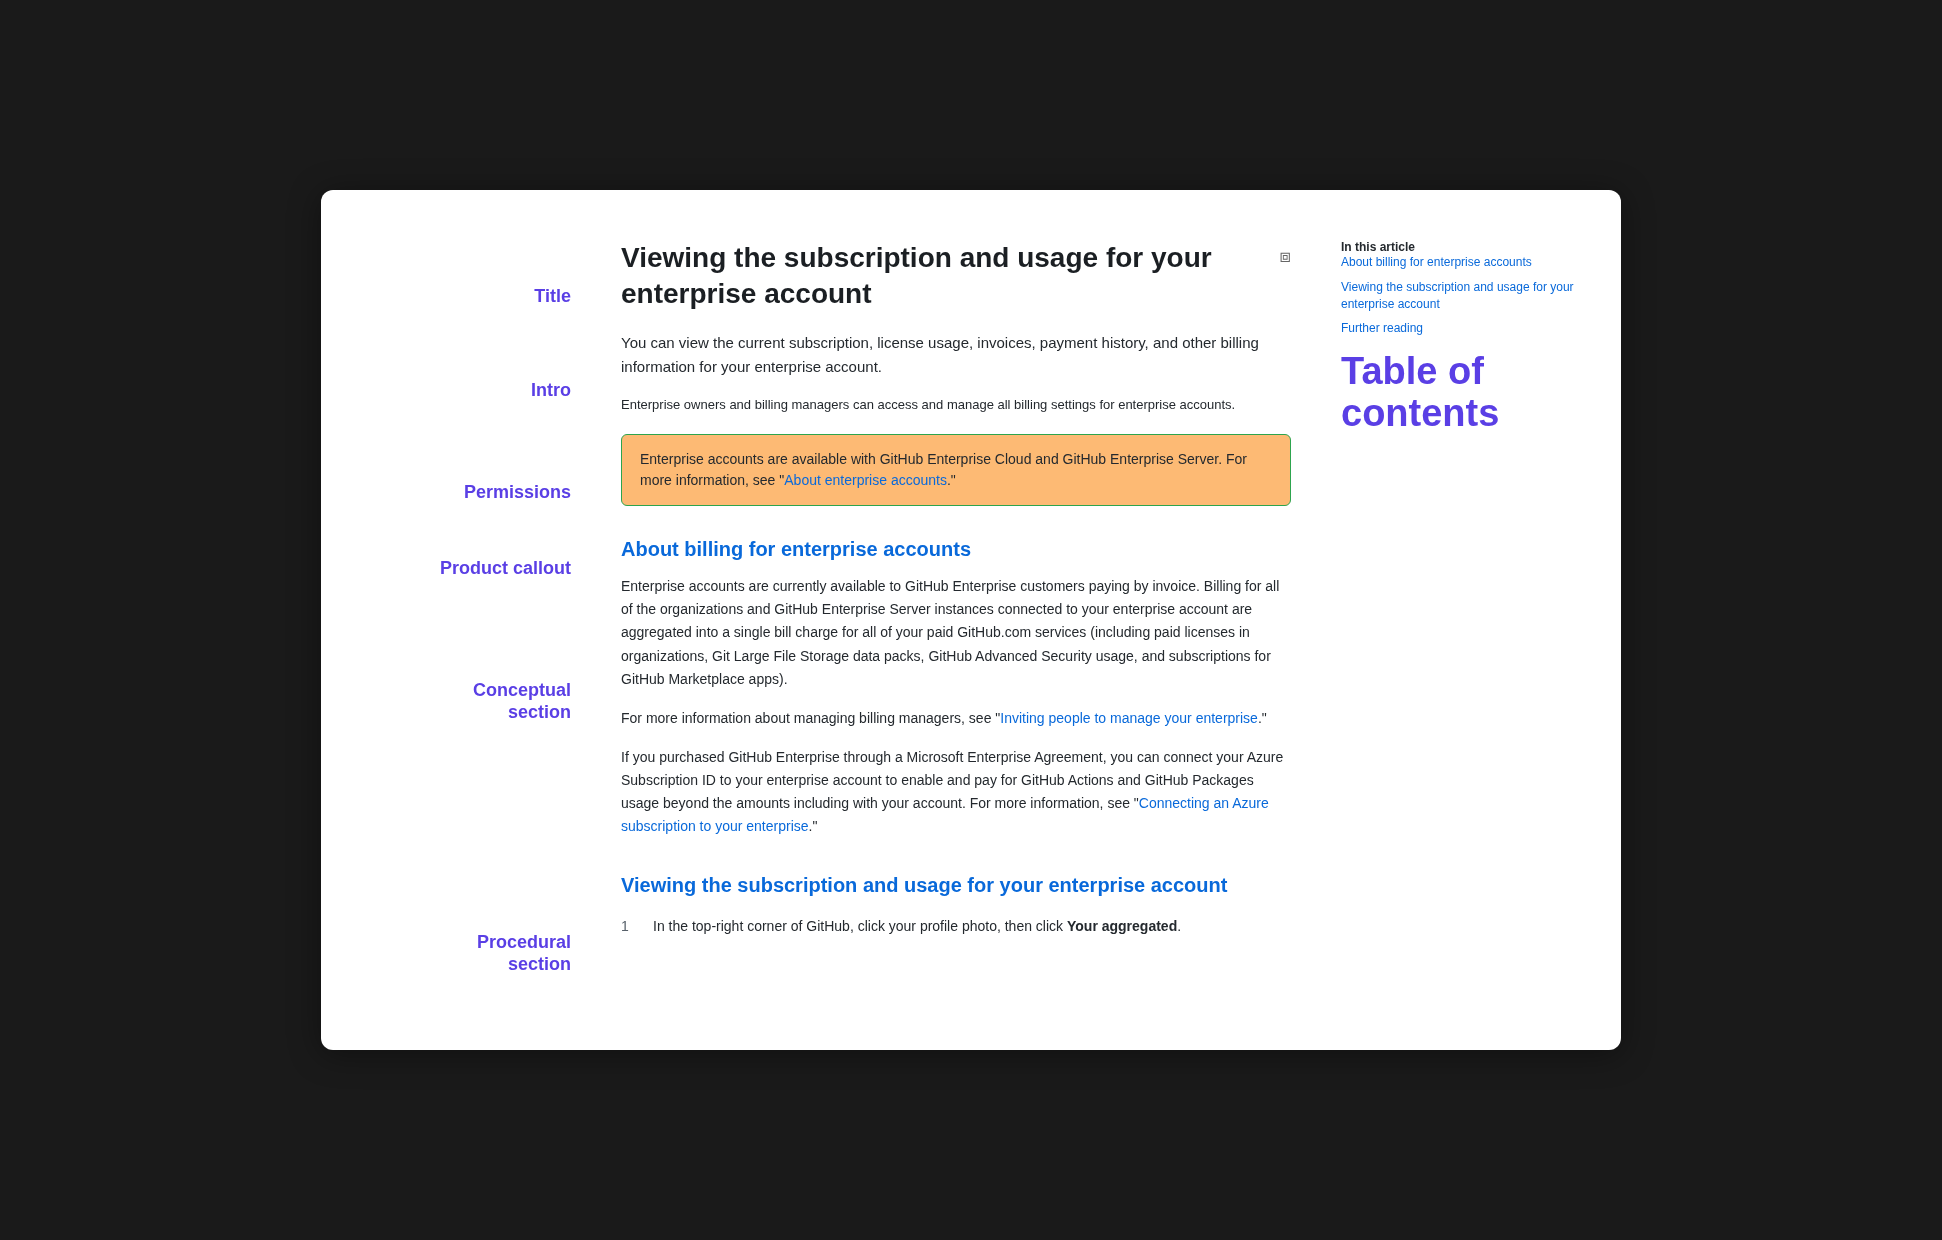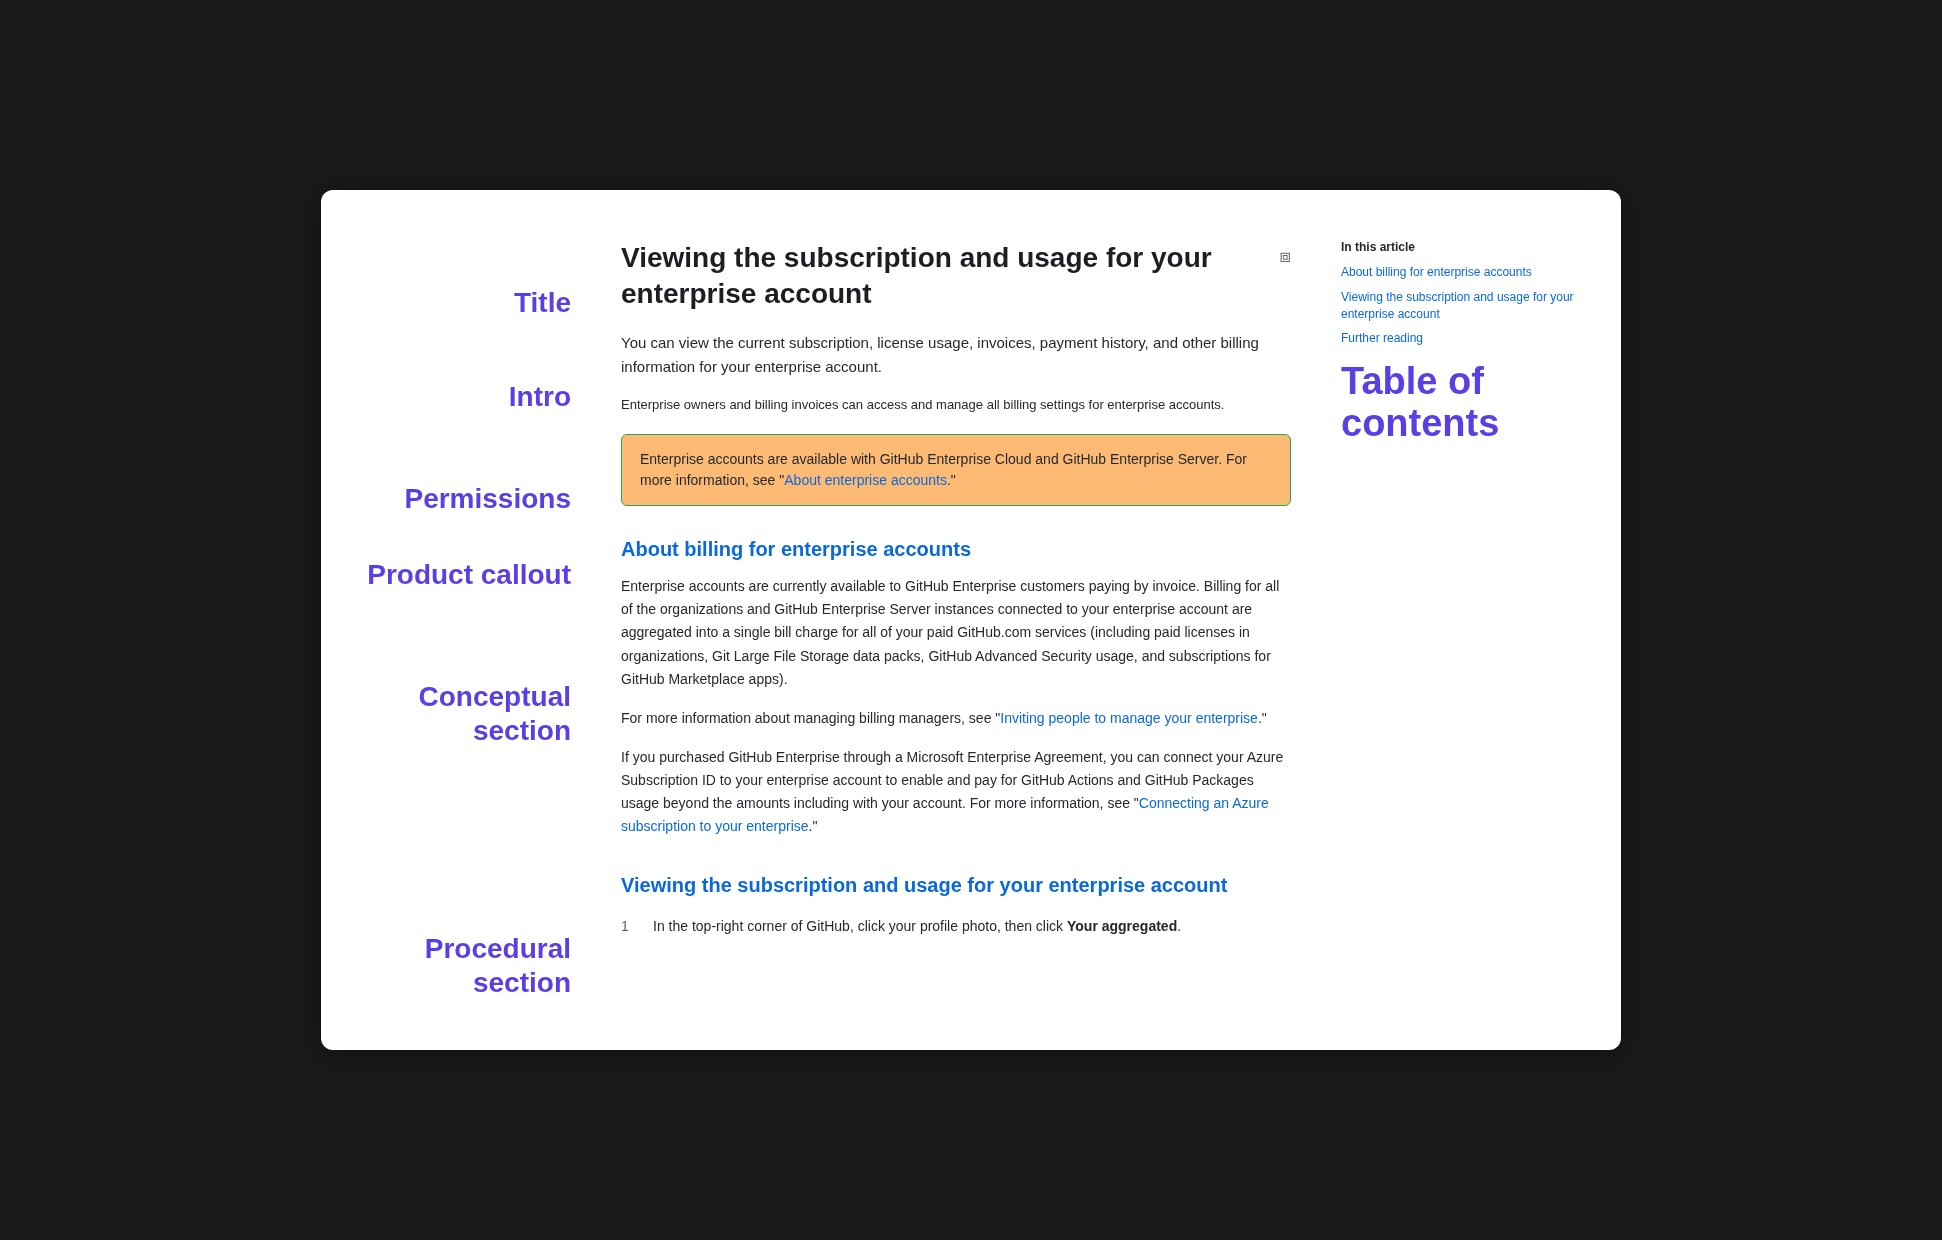--- a/index.html
+++ b/index.html
@@ -29,21 +29,21 @@
     
     .annotations-container {
       position: relative;
       width: 220px;
       flex-shrink: 0;
     }
 
     .ann {
       position: absolute;
       right: 20px;
-      font-size: 28px;
+      font-size: 18px;
       font-weight: 800;
       color: #5a3fe5;
       text-align: right;
       line-height: 1.2;
     }
 
     
     .main-content {
       flex: 1;
       padding: 0 30px;
@@ -171,21 +171,20 @@
       width: 260px;
       flex-shrink: 0;
       padding-left: 20px;
       padding-top: 0;
     }
 
     .toc-label {
       font-size: 12px;
       font-weight: 600;
       color: #24292e;
-      margin-bottom: 10px;
     }
 
     .toc-link {
       display: block;
       font-size: 12px;
       color: #0969da;
       text-decoration: none;
       line-height: 1.4;
       margin-bottom: 8px;
     }
@@ -220,21 +219,21 @@
 
   <div class="main-content">
 
     <div class="article-header">
       <h1 class="article-title">Viewing the subscription and usage for your enterprise account</h1>
       <span class="print-icon">⧈</span>
     </div>
 
     <p class="intro-text">You can view the current subscription, license usage, invoices, payment history, and other billing information for your enterprise account.</p>
 
-    <p class="permissions-text">Enterprise owners and billing invoices can access and manage all billing settings for enterprise accounts.</p>
+    <p class="permissions-text">Enterprise owners and billing managers can access and manage all billing settings for enterprise accounts.</p>
 
     <div class="callout-box">
       <p class="callout-text">
         Enterprise accounts are available with GitHub Enterprise Cloud and GitHub Enterprise Server. For more information, see "<a href="#">About enterprise accounts</a>."
       </p>
     </div>
 
     <div class="conceptual-section">
       <a class="section-heading" href="#">About billing for enterprise accounts</a>
       <p class="section-body">Enterprise accounts are currently available to GitHub Enterprise customers paying by invoice. Billing for all of the organizations and GitHub Enterprise Server instances connected to your enterprise account are aggregated into a single bill charge for all of your paid GitHub.com services (including paid licenses in organizations, Git Large File Storage data packs, GitHub Advanced Security usage, and subscriptions for GitHub Marketplace apps).</p>

